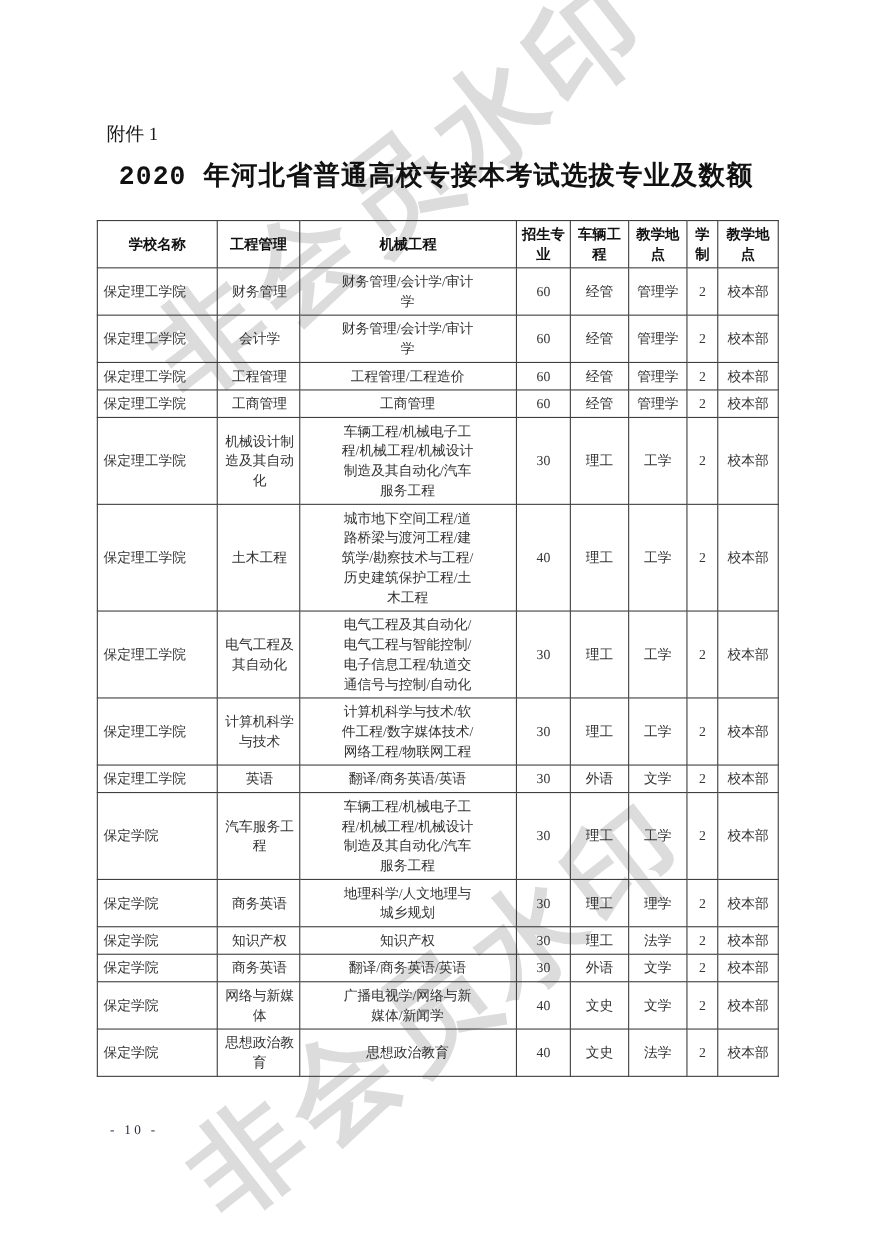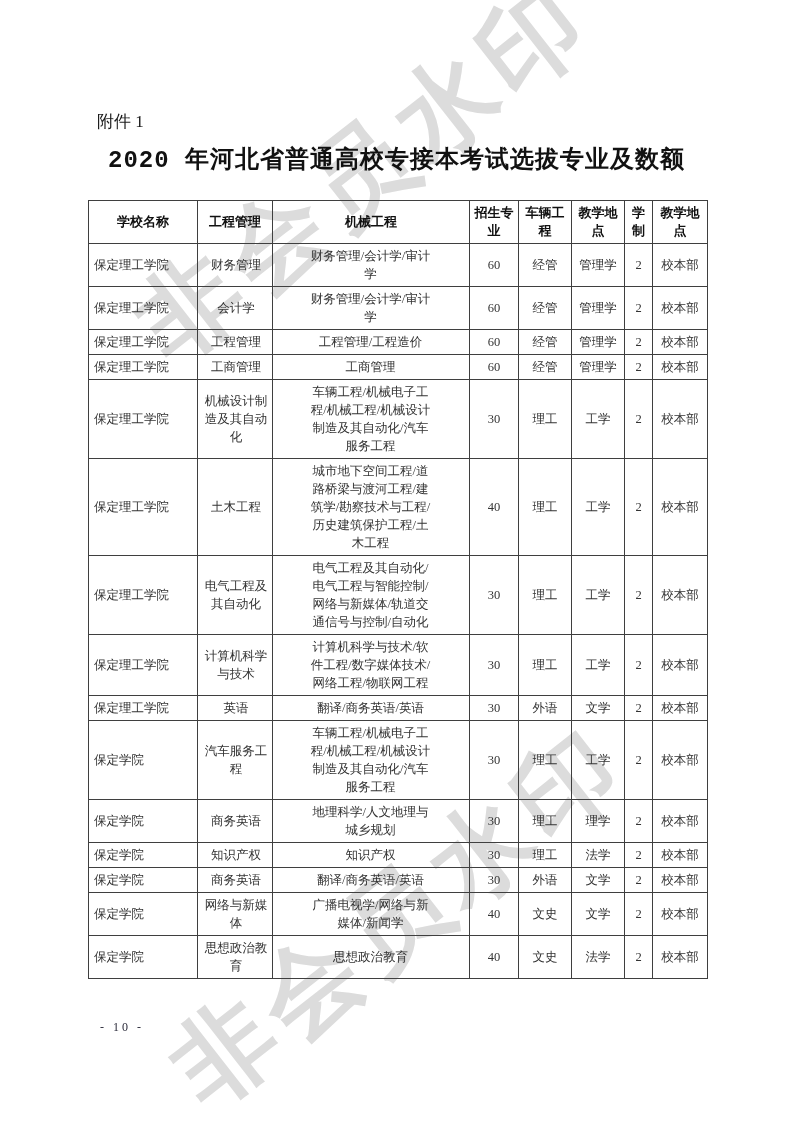--- a/index.html
+++ b/index.html
@@ -197,21 +197,21 @@
           <td class="c4">理工</td>
           <td class="c5">工学</td>
           <td class="c6">2</td>
           <td class="c7">校本部</td>
         </tr>
         <tr>
           <td class="c0">保定理工学院</td>
           <td class="c1">电气工程及其自动化</td>
           <td class="c2">电气工程及其自动化/
 电气工程与智能控制/
-网络与新媒体/轨道交
+电子信息工程/轨道交
 通信号与控制/自动化</td>
           <td class="c3">30</td>
           <td class="c4">理工</td>
           <td class="c5">工学</td>
           <td class="c6">2</td>
           <td class="c7">校本部</td>
         </tr>
         <tr>
           <td class="c0">保定理工学院</td>
           <td class="c1">计算机科学与技术</td>

